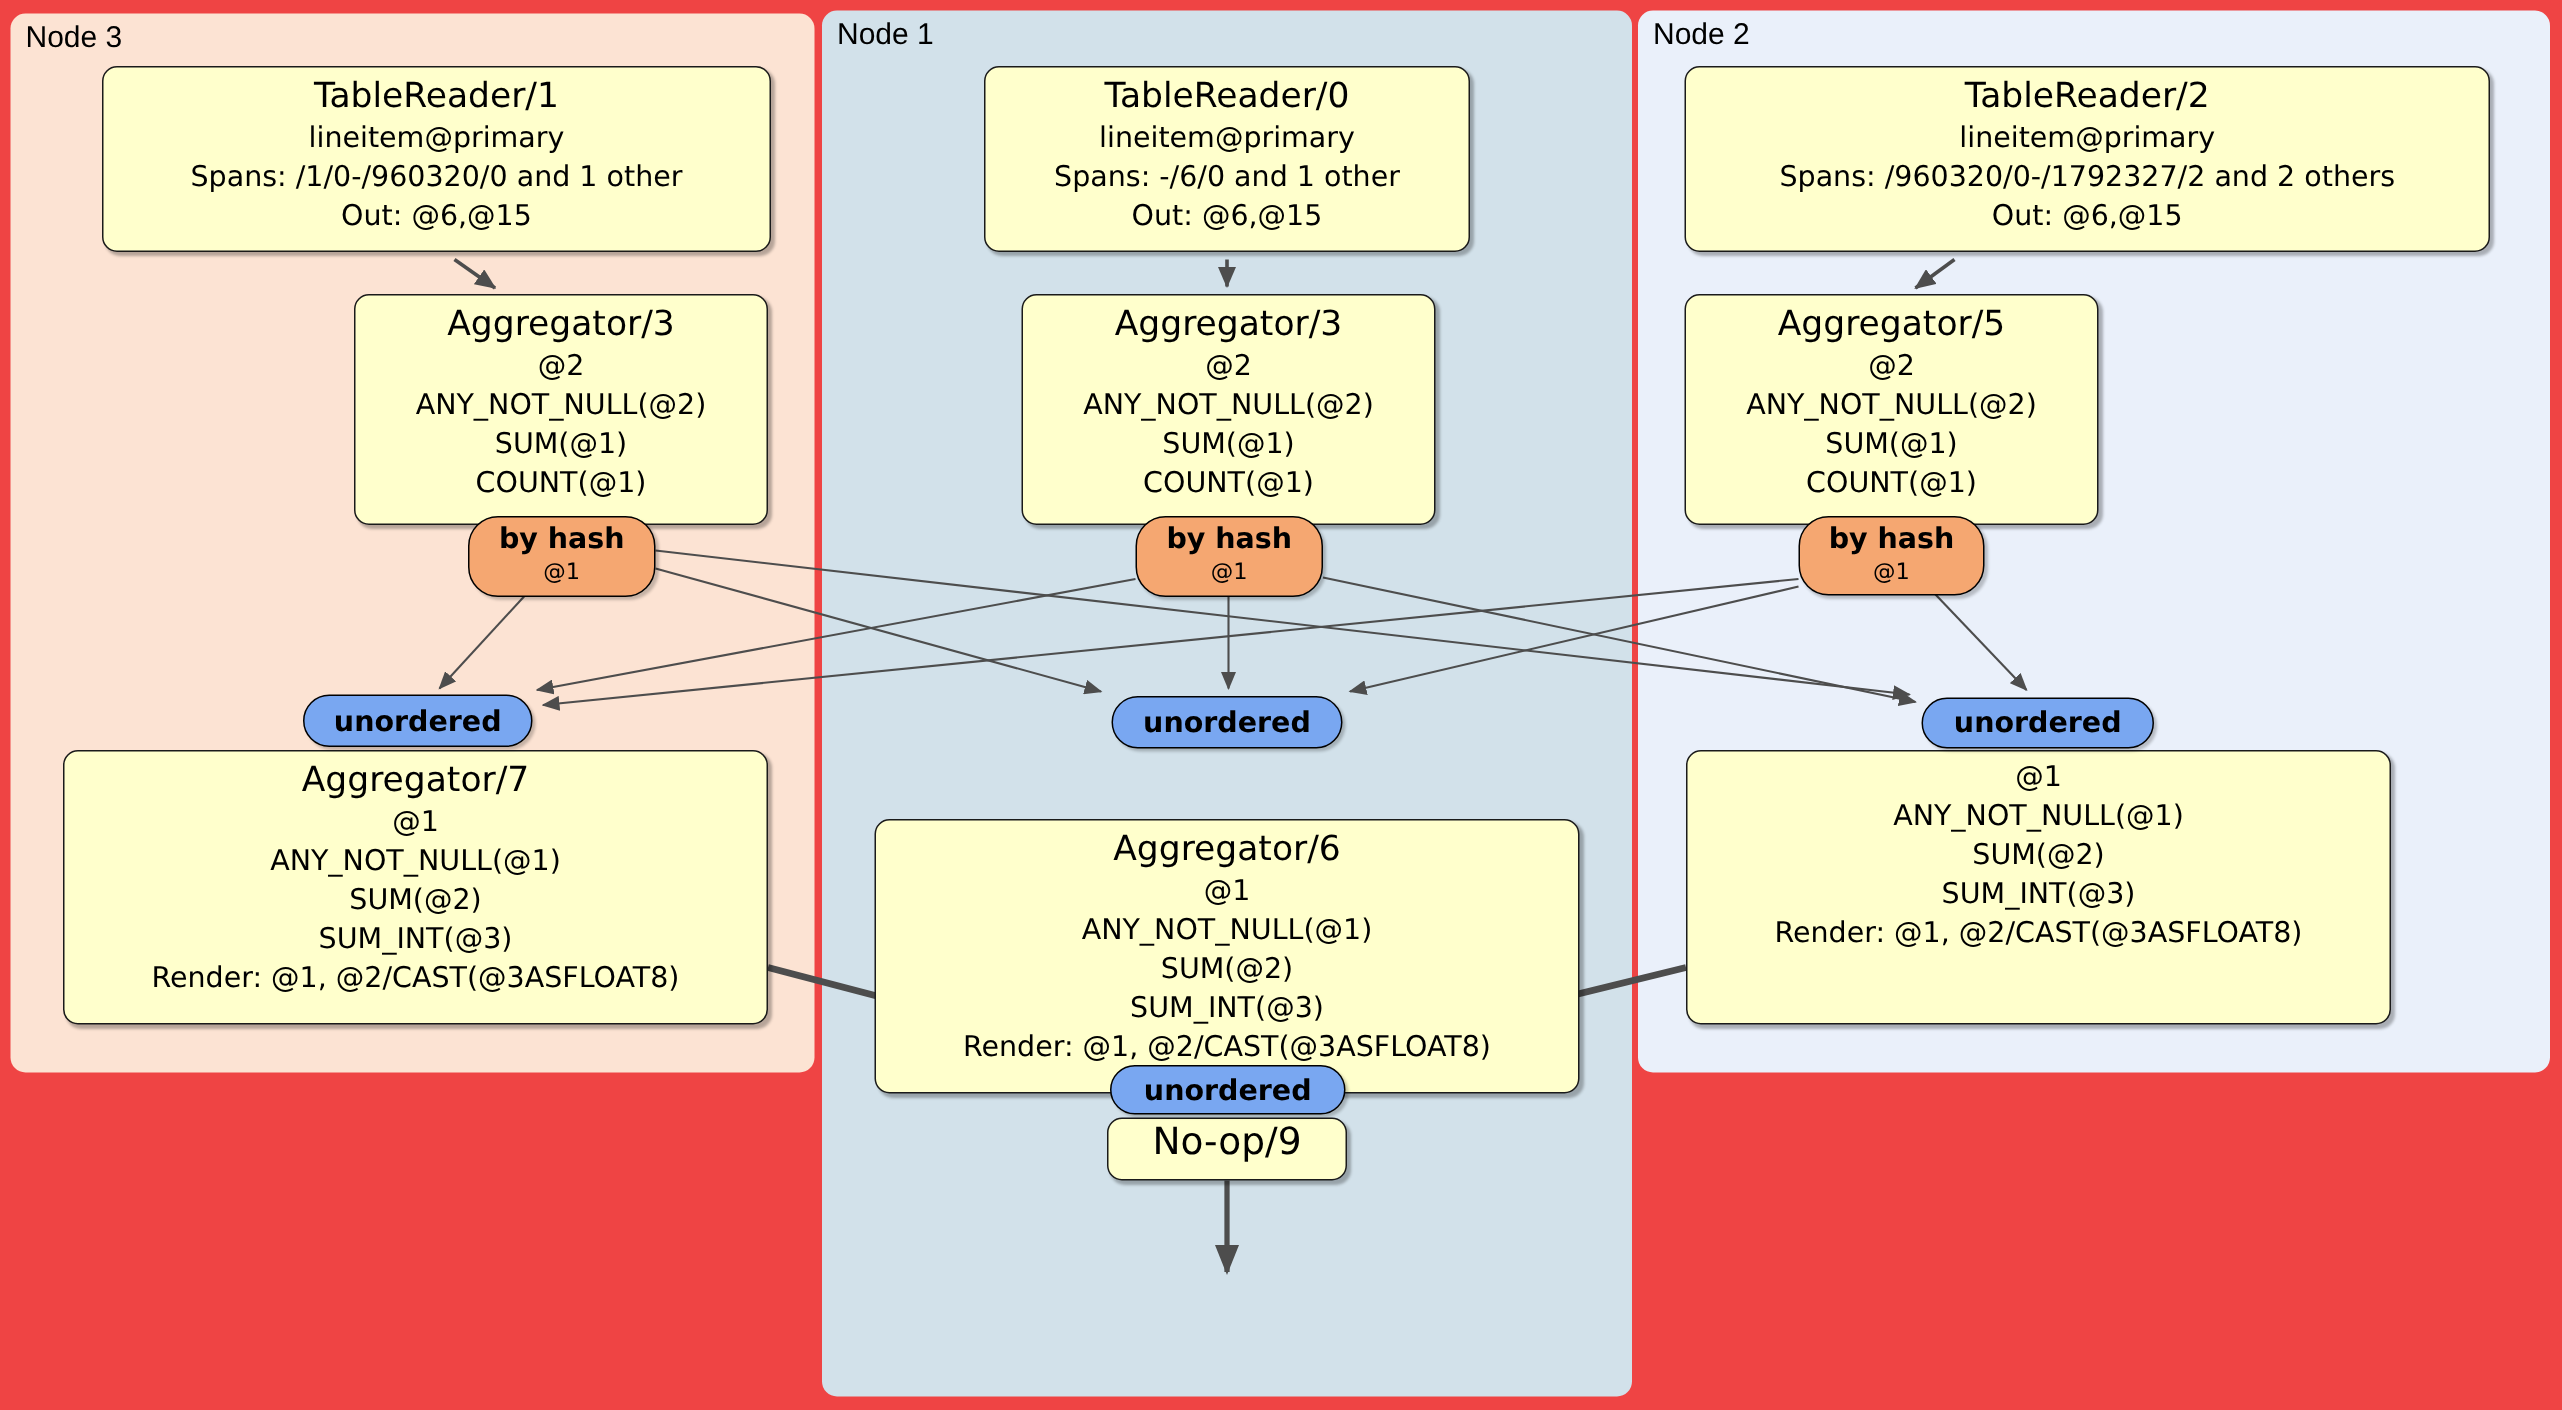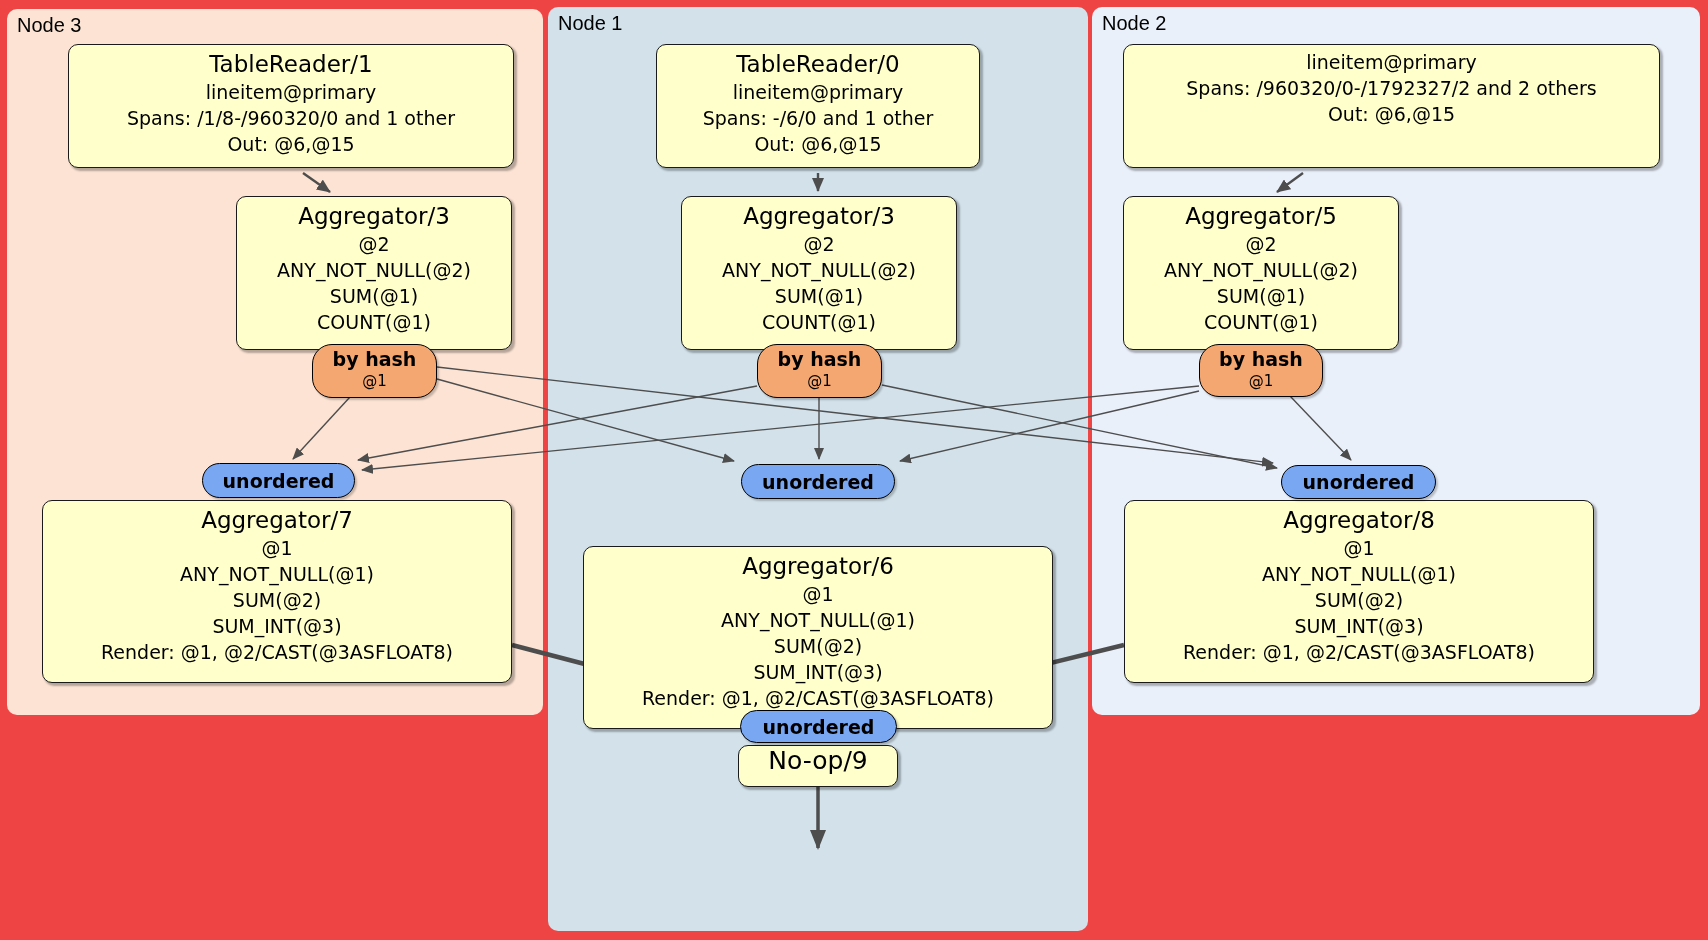--- a/index.html
+++ b/index.html
@@ -91,32 +91,33 @@
 
     <line class="eline" x1="512" y1="645" x2="745" y2="706" stroke-width="4.5" marker-end="url(#ah-l)"></line>
     <line class="eline" x1="818" y1="683" x2="818" y2="701" stroke-width="4.5" marker-end="url(#ah-l)"></line>
     <line class="eline" x1="1124" y1="645" x2="875" y2="706" stroke-width="4.5" marker-end="url(#ah-l)"></line>
     <line class="eline" x1="818" y1="787" x2="818" y2="848" stroke-width="3.5" marker-end="url(#ah-l)"></line>
   </svg>
 
   <div class="box" id="box-tr1">
     <div class="title">TableReader/1</div>
     <div class="line">lineitem@primary</div>
-    <div class="line">Spans: /1/8-/960320/0 and 1 other</div>
+    <div class="line">Spans: /1/0-/960320/0 and 1 other</div>
     <div class="line">Out: @6,@15</div>
   </div>
 
   <div class="box" id="box-tr0">
     <div class="title">TableReader/0</div>
     <div class="line">lineitem@primary</div>
     <div class="line">Spans: -/6/0 and 1 other</div>
     <div class="line">Out: @6,@15</div>
   </div>
 
   <div class="box" id="box-tr2">
+    <div class="title">TableReader/2</div>
     <div class="line">lineitem@primary</div>
     <div class="line">Spans: /960320/0-/1792327/2 and 2 others</div>
     <div class="line">Out: @6,@15</div>
   </div>
 
   <div class="box" id="box-agg4">
     <div class="title">Aggregator/3</div>
     <div class="line">@2</div>
     <div class="line">ANY_NOT_NULL(@2)</div>
     <div class="line">SUM(@1)</div>
@@ -168,21 +169,20 @@
   <div class="box" id="box-agg6">
     <div class="title">Aggregator/6</div>
     <div class="line">@1</div>
     <div class="line">ANY_NOT_NULL(@1)</div>
     <div class="line">SUM(@2)</div>
     <div class="line">SUM_INT(@3)</div>
     <div class="line">Render: @1, @2/CAST(@3ASFLOAT8)</div>
   </div>
 
   <div class="box" id="box-agg8">
-    <div class="title">Aggregator/8</div>
     <div class="line">@1</div>
     <div class="line">ANY_NOT_NULL(@1)</div>
     <div class="line">SUM(@2)</div>
     <div class="line">SUM_INT(@3)</div>
     <div class="line">Render: @1, @2/CAST(@3ASFLOAT8)</div>
   </div>
 
   <div class="sync" id="sync-noop9">unordered</div>
 
   <div class="box single" id="box-noop9">

